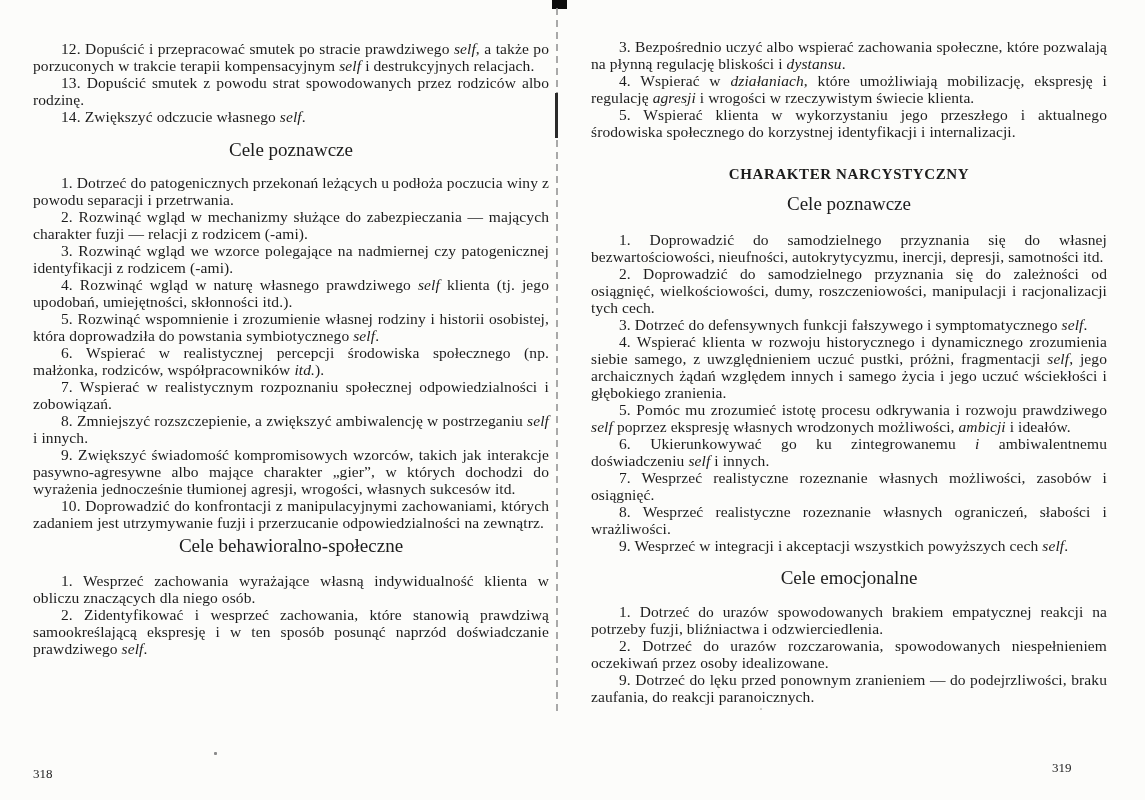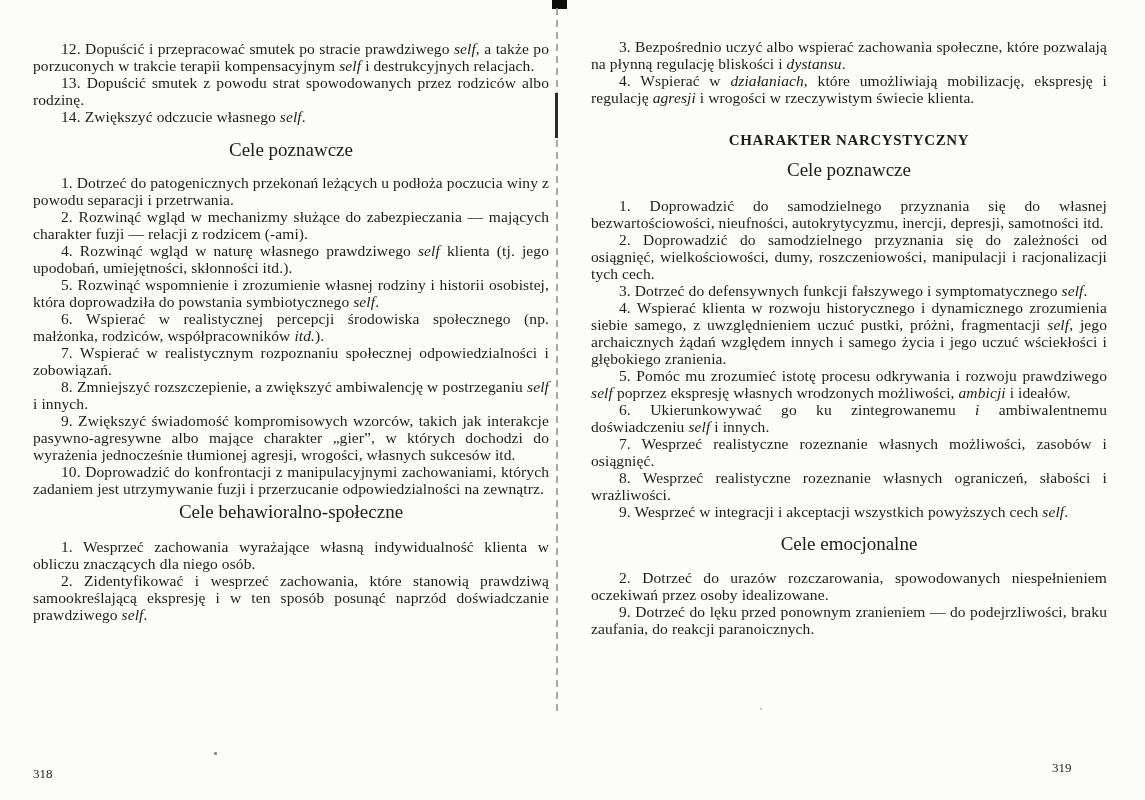--- a/index.html
+++ b/index.html
@@ -82,55 +82,58 @@
 <div class="page page-left">
   <div>
       <p class="para">12. Dopuścić i przepracować smutek po stracie prawdziwego <em>self</em>, a także po porzuconych w trakcie terapii kompensacyjnym <em>self</em> i destrukcyjnych relacjach.</p>
       <p class="para">13. Dopuścić smutek z powodu strat spowodowanych przez rodziców albo rodzinę.</p>
       <p class="para">14. Zwiększyć odczucie własnego <em>self</em>.</p>
     </div>
   <h2 class="section-heading first">Cele poznawcze</h2>
   <div>
       <p class="para">1. Dotrzeć do patogenicznych przekonań leżących u podłoża poczucia winy z powodu separacji i przetrwania.</p>
       <p class="para">2. Rozwinąć wgląd w mechanizmy służące do zabezpieczania — mających charakter fuzji — relacji z rodzicem (-ami).</p>
+      <p class="para">3. Rozwinąć wgląd we wzorce polegające na nadmiernej czy patogenicznej identyfikacji z rodzicem (-ami).</p>
       <p class="para">4. Rozwinąć wgląd w naturę własnego prawdziwego <em>self</em> klienta (tj. jego upodobań, umiejętności, skłonności itd.).</p>
       <p class="para">5. Rozwinąć wspomnienie i zrozumienie własnej rodziny i historii osobistej, która doprowadziła do powstania symbiotycznego <em>self</em>.</p>
       <p class="para">6. Wspierać w realistycznej percepcji środowiska społecznego (np. małżonka, rodziców, współpracowników <em>itd.</em>).</p>
       <p class="para">7. Wspierać w realistycznym rozpoznaniu społecznej odpowiedzialności i zobowiązań.</p>
       <p class="para">8. Zmniejszyć rozszczepienie, a zwiększyć ambiwalencję w postrzeganiu <em>self</em> i innych.</p>
       <p class="para">9. Zwiększyć świadomość kompromisowych wzorców, takich jak interakcje pasywno-agresywne albo mające charakter „gier”, w których dochodzi do wyrażenia jednocześnie tłumionej agresji, wrogości, własnych sukcesów itd.</p>
       <p class="para">10. Doprowadzić do konfrontacji z manipulacyjnymi zachowaniami, których zadaniem jest utrzymywanie fuzji i przerzucanie odpowiedzialności na zewnątrz.</p>
     </div>
   <h2 class="section-heading second">Cele behawioralno-społeczne</h2>
   <div>
       <p class="para">1. Wesprzeć zachowania wyrażające własną indywidualność klienta w obliczu znaczących dla niego osób.</p>
       <p class="para">2. Zidentyfikować i wesprzeć zachowania, które stanowią prawdziwą samookreślającą ekspresję i w ten sposób posunąć naprzód doświadczanie prawdziwego <em>self</em>.</p>
     </div>
 </div>
 
 <div class="page page-right">
   <div>
       <p class="para">3. Bezpośrednio uczyć albo wspierać zachowania społeczne, które pozwalają na płynną regulację bliskości i <em>dystansu</em>.</p>
       <p class="para">4. Wspierać w <em>działaniach</em>, które umożliwiają mobilizację, ekspresję i regulację <em>agresji</em> i wrogości w rzeczywistym świecie klienta.</p>
+      <p class="para">5. Wspierać klienta w wykorzystaniu jego przeszłego i aktualnego środowiska społecznego do korzystnej identyfikacji i internalizacji.</p>
     </div>
   <h1 class="chapter-heading">CHARAKTER NARCYSTYCZNY</h1>
   <h2 class="section-heading first">Cele poznawcze</h2>
   <div>
       <p class="para">1. Doprowadzić do samodzielnego przyznania się do własnej bezwartościowości, nieufności, autokrytycyzmu, inercji, depresji, samotności itd.</p>
       <p class="para">2. Doprowadzić do samodzielnego przyznania się do zależności od osiągnięć, wielkościowości, dumy, roszczeniowości, manipulacji i racjonalizacji tych cech.</p>
       <p class="para">3. Dotrzeć do defensywnych funkcji fałszywego i symptomatycznego <em>self</em>.</p>
       <p class="para">4. Wspierać klienta w rozwoju historycznego i dynamicznego zrozumienia siebie samego, z uwzględnieniem uczuć pustki, próżni, fragmentacji <em>self</em>, jego archaicznych żądań względem innych i samego życia i jego uczuć wściekłości i głębokiego zranienia.</p>
       <p class="para">5. Pomóc mu zrozumieć istotę procesu odkrywania i rozwoju prawdziwego <em>self</em> poprzez ekspresję własnych wrodzonych możliwości, <em>ambicji</em> i ideałów.</p>
       <p class="para">6. Ukierunkowywać go ku zintegrowanemu <em>i</em> ambiwalentnemu doświadczeniu <em>self</em> i innych.</p>
       <p class="para">7. Wesprzeć realistyczne rozeznanie własnych możliwości, zasobów i osiągnięć.</p>
       <p class="para">8. Wesprzeć realistyczne rozeznanie własnych ograniczeń, słabości i wrażliwości.</p>
       <p class="para">9. Wesprzeć w integracji i akceptacji wszystkich powyższych cech <em>self</em>.</p>
     </div>
   <h2 class="section-heading second">Cele emocjonalne</h2>
   <div>
+      <p class="para">1. Dotrzeć do urazów spowodowanych brakiem empatycznej reakcji na potrzeby fuzji, bliźniactwa i odzwierciedlenia.</p>
       <p class="para">2. Dotrzeć do urazów rozczarowania, spowodowanych niespełnieniem oczekiwań przez osoby idealizowane.</p>
       <p class="para">9. Dotrzeć do lęku przed ponownym zranieniem — do podejrzliwości, braku zaufania, do reakcji paranoicznych.</p>
     </div>
 </div>
 
 <div class="page-number page-number-left">318</div>
 <div class="page-number page-number-right">319</div>
 
 <div class="gutter-top-mark"></div>
 <div class="gutter-line"></div>

